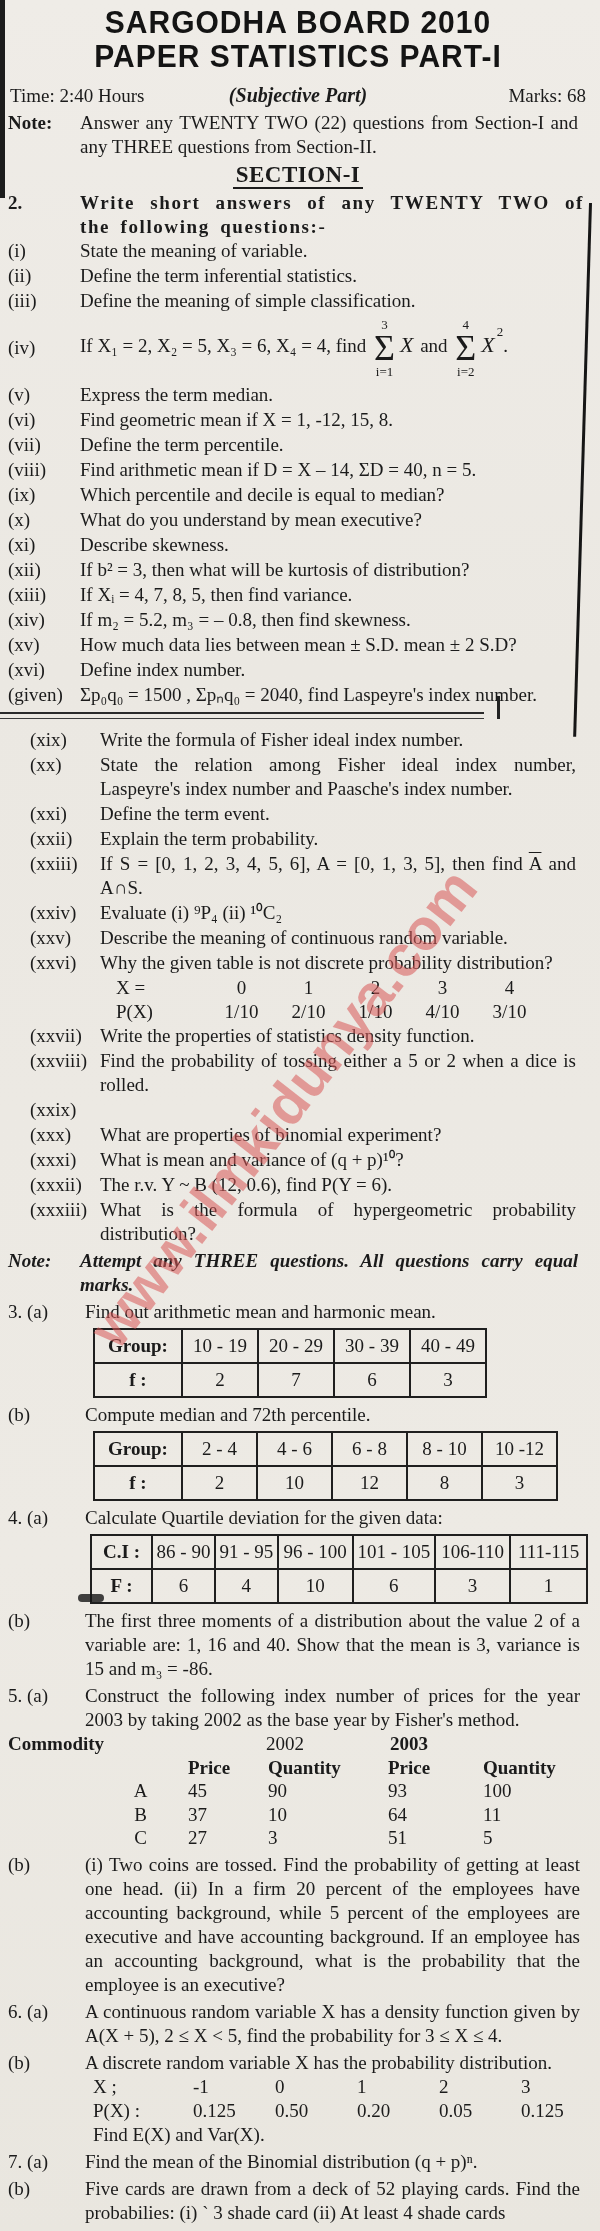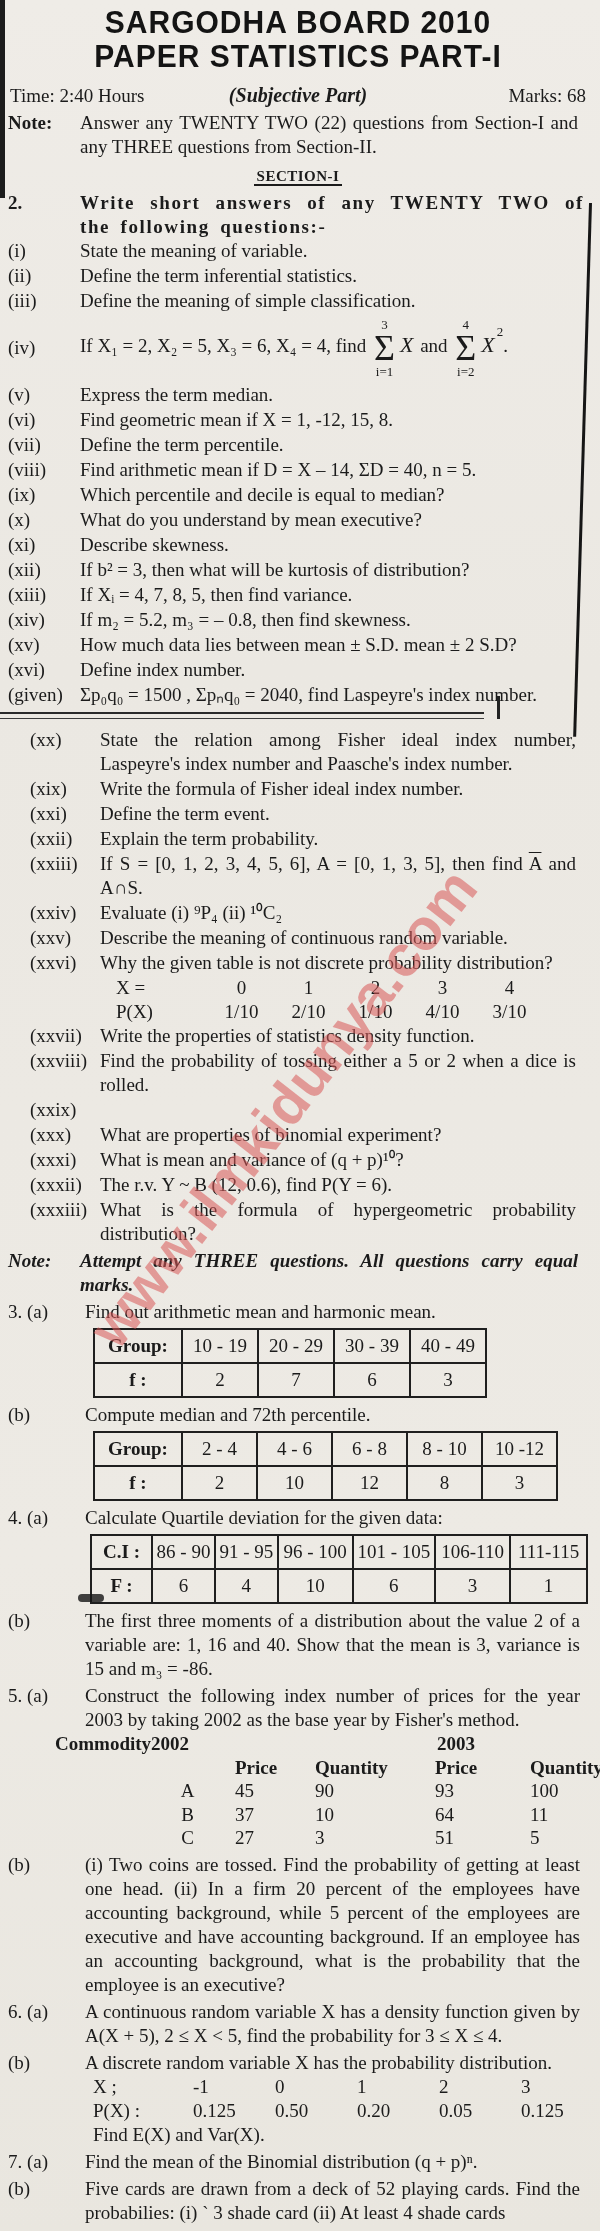--- a/index.html
+++ b/index.html
@@ -25,21 +25,21 @@
     color:#141414;
   }
   .meta{display:flex;align-items:baseline;margin-top:9px;padding:0 2px;}
   .meta .time{flex:1;}
   .meta .part{flex:1;text-align:center;font-weight:bold;font-style:italic;font-size:20px;}
   .meta .marks{flex:1;text-align:right;}
   .noteblock{display:flex;margin-top:3px;}
   .noteblock .nlbl{flex:0 0 72px;font-weight:bold;}
   .noteblock .ntxt{flex:1;text-align:justify;padding-right:10px;}
   .sec-head{text-align:center;margin:4px 0 3px 0;}
-  .sec-head span{font-weight:bold;font-size:15px;border-bottom:2.5px solid #1b1b1b;padding:0 3px;letter-spacing:.5px;}
+  .sec-head span{font-weight:bold;font-size:23px;border-bottom:2.5px solid #1b1b1b;padding:0 3px;letter-spacing:.5px;}
   
   .q2{display:flex;margin-top:2px;}
   .q2 .lbl{flex:0 0 72px;font-weight:bold;}
   .q2 .txt{flex:1;font-weight:bold;text-align:justify;letter-spacing:1.6px;word-spacing:4px;padding-right:4px;}
   
   .item{display:flex;margin-bottom:1px;}
   .item .lbl{flex:0 0 72px;padding-left:0;}
   .item .txt{flex:1;text-align:justify;padding-right:12px;}
   .part2 .item{padding-left:22px;}
   .part2 .item .lbl{flex:0 0 70px;}
@@ -63,27 +63,27 @@
   
   .qrow{display:flex;margin-top:3px;}
   .qrow .lbl{flex:0 0 77px;}
   .qrow .txt{flex:1;text-align:justify;padding-right:8px;}
   table.ftbl{border-collapse:collapse;table-layout:fixed;margin:4px 0 5px 85px;}
   table.ftbl td{border:2px solid #1f1f1f;text-align:center;padding:3px 0;font-size:19px;height:26px;}
   table.ftbl td.h{font-weight:bold;}
   table.q4 {margin-left:82px;}
   
   .com{padding-left:85px;}
-  .crow{display:flex;line-height:23.5px;margin-left:47px;}
+  .crow{display:flex;line-height:23.5px;}
   .crow .c1{flex:0 0 95px;text-align:center;}
   .crow .c2{flex:0 0 80px;}
   .crow .c3{flex:0 0 120px;}
   .crow .c4{flex:0 0 95px;}
   .crow .c5{flex:0 0 110px;}
-  .crow .y1{flex:0 0 200px;text-align:left;font-weight:bold;}
+  .crow .y1{flex:0 0 200px;text-align:right;font-weight:normal;}
   .crow .y2{flex:0 0 210px;text-align:center;font-weight:bold;}
   .crow .ct{flex:0 0 95px;font-weight:bold;margin-left:-85px;padding-left:0;}
   .bold{font-weight:bold;}
   .noteblock.italic .nlbl,.noteblock.italic .ntxt{font-weight:bold;font-style:italic;}
   
   .wm{
     position:absolute;left:283px;top:1108px;
     transform:translate(-50%,-50%) rotate(-52deg);
     font-family:"Liberation Sans", sans-serif;
     font-weight:bold;font-size:58px;letter-spacing:0px;
@@ -210,26 +210,26 @@
       <div class="item">
           <span class="lbl">(given)</span>
           <span class="txt">Σp₀q₀ = 1500 , Σpₙq₀ = 2040, find Laspeyre's index number.</span>
         </div>
     </div>
 
     <div class="sep"></div>
 
     <div class="part2">
       <div class="item">
+          <span class="lbl">(xix)</span>
+          <span class="txt">Write the formula of Fisher ideal index number.</span>
+        </div>
+      <div class="item">
           <span class="lbl">(xx)</span>
           <span class="txt">State the relation among Fisher ideal index number, Laspeyre's index number and Paasche's index number.</span>
-        </div>
-      <div class="item">
-          <span class="lbl">(xix)</span>
-          <span class="txt">Write the formula of Fisher ideal index number.</span>
         </div>
       <div class="item">
           <span class="lbl">(xxi)</span>
           <span class="txt">Define the term event.</span>
         </div>
       <div class="item">
           <span class="lbl">(xxii)</span>
           <span class="txt">Explain the term probability.</span>
         </div>
 

